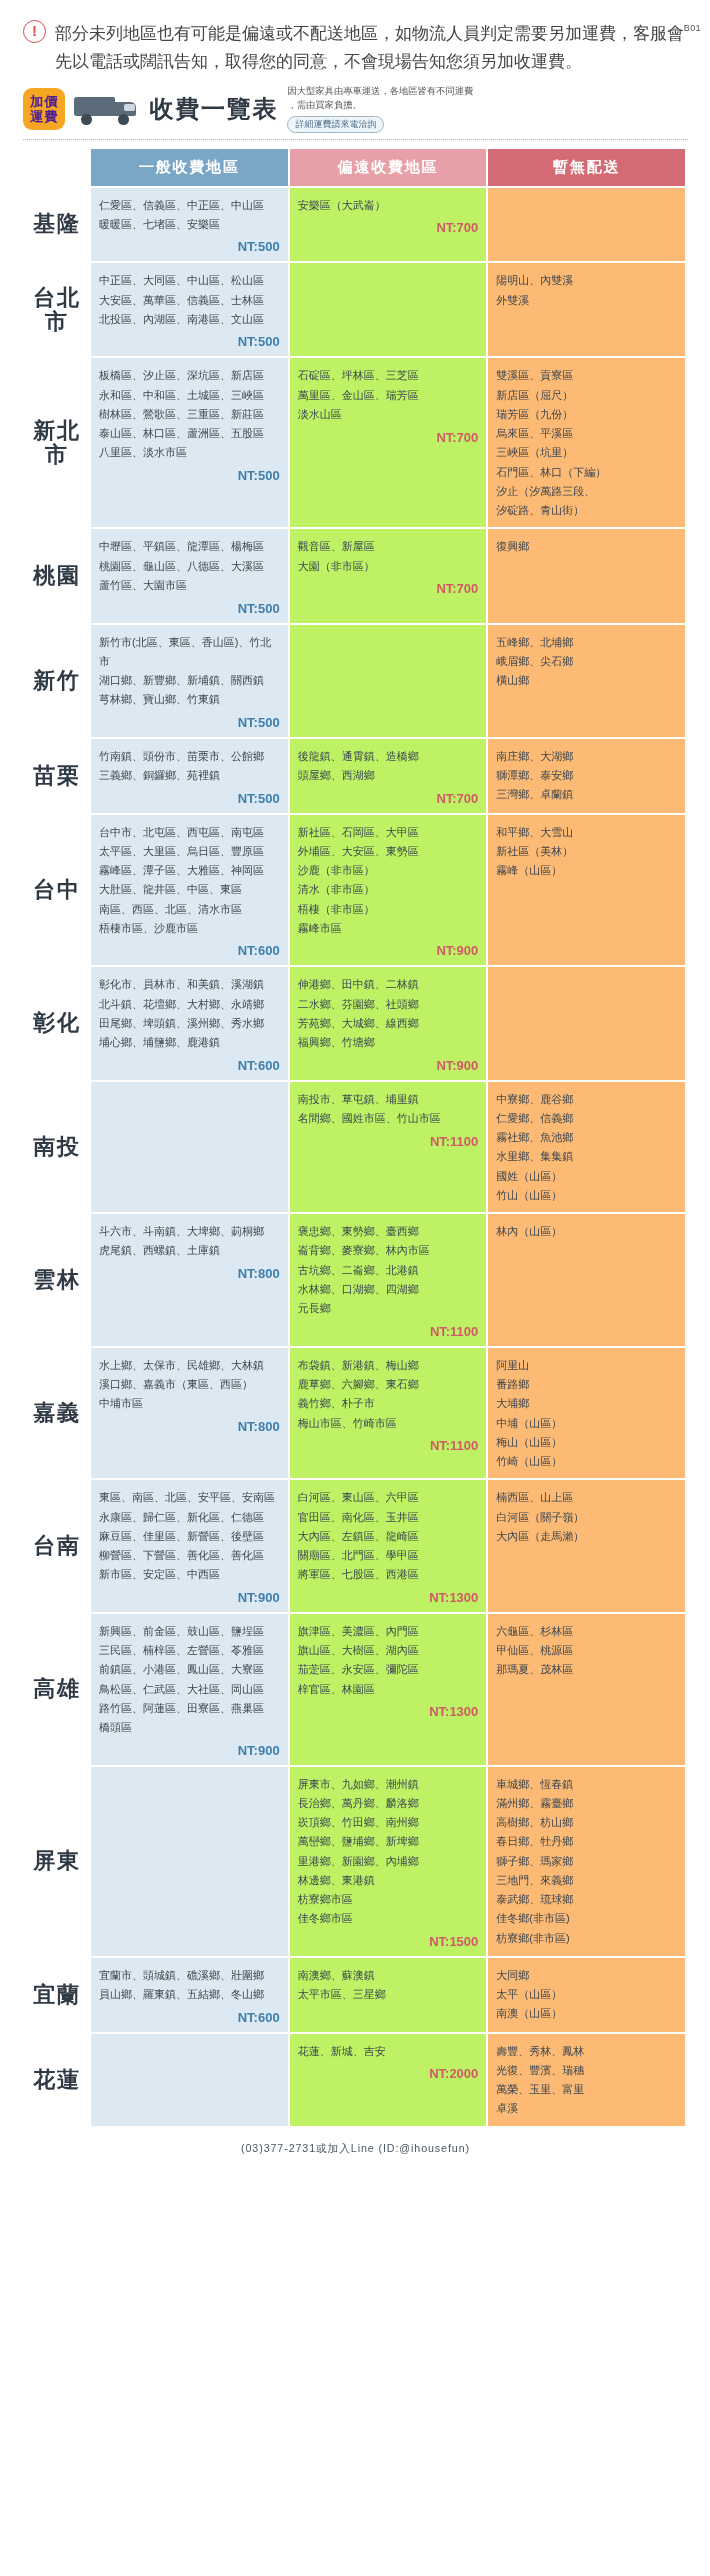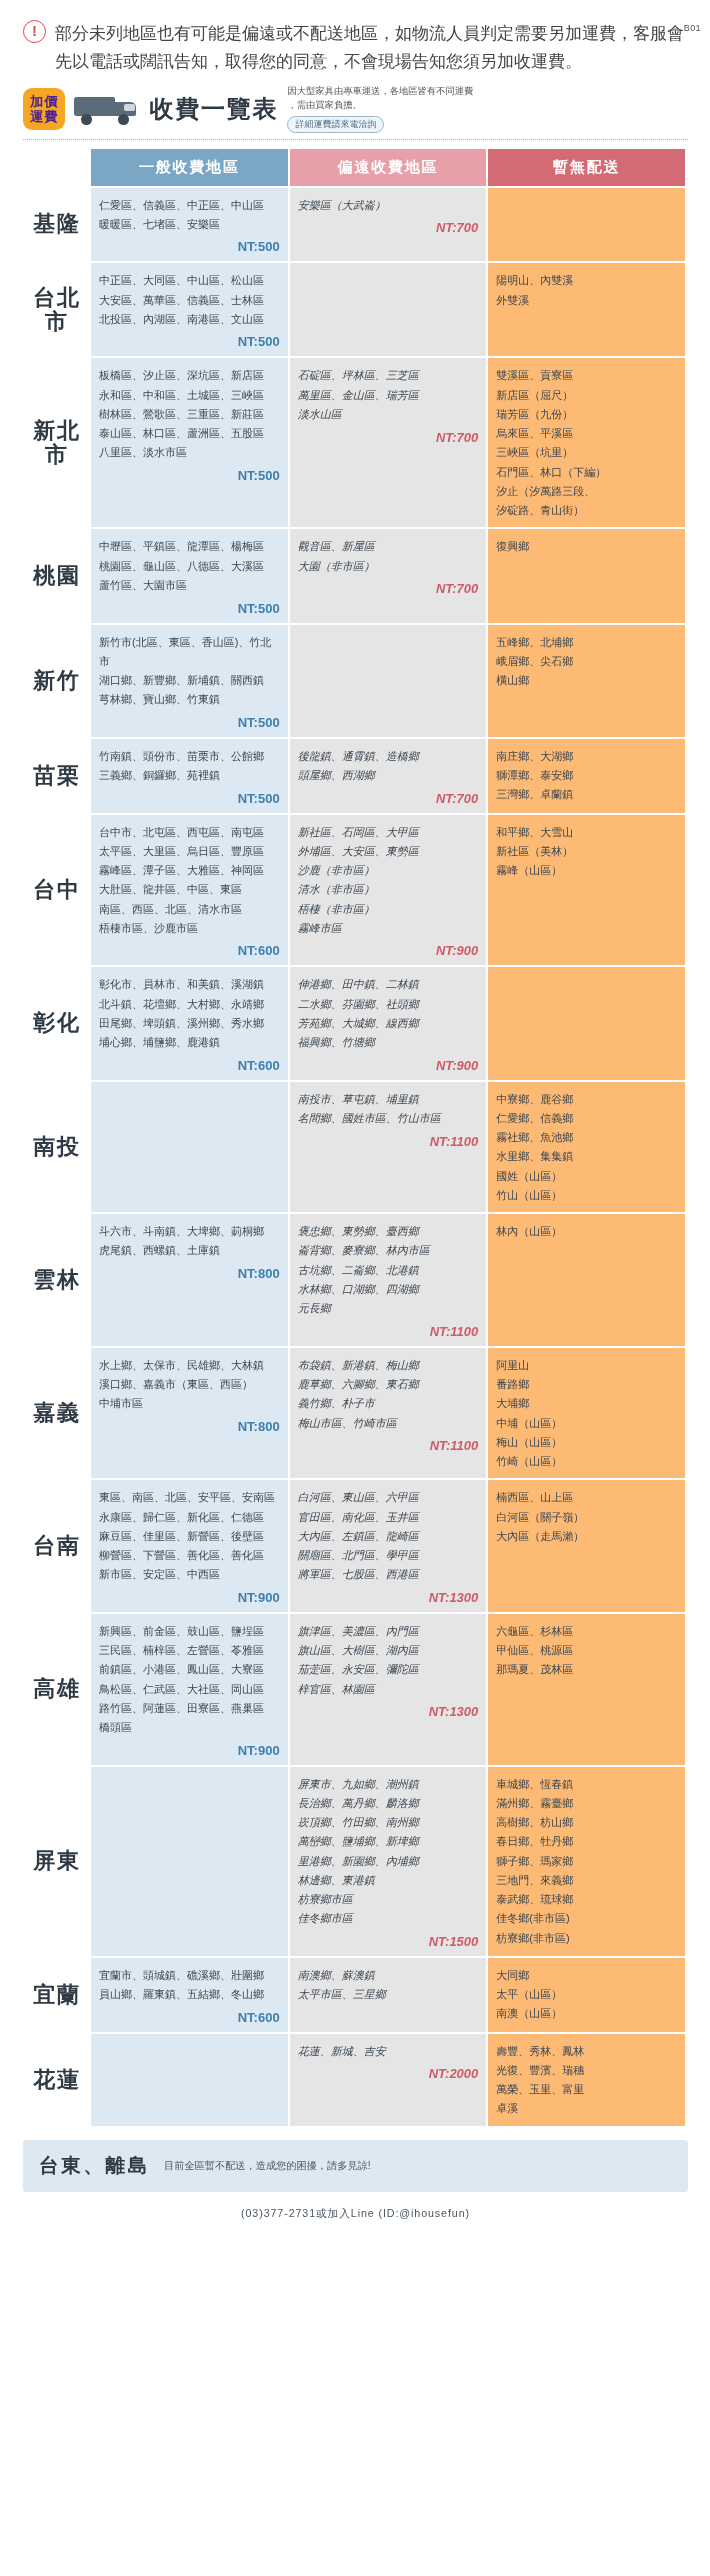--- a/index.html
+++ b/index.html
@@ -60,21 +60,21 @@
   th.h2 { background:#e8a0a8; }
   th.h3 { background:#d46a73; }
 
   td.region {
     width:64px; text-align:center; vertical-align:middle;
     font-size:22px; font-weight:bold; color:#2f3a45; letter-spacing:1.8px;
     line-height:1.1;
   }
   td.c1, td.c2, td.c3 { vertical-align:top; padding:8px 8px 7px 8px; position:relative; }
   td.c1 { background:#dde9f2; }
-  td.c2 { background:#e5e5e5;font-style:italic; }
+  td.c2 { background:#bef264; }
   td.c3 { background:#fdba74; }
   .cells { font-size:11px; line-height:1.75; color:#3b4650; }
   .price { text-align:right; font-size:13px; font-weight:bold; margin-top:5.3px; }
   .p1 { color:#3f7fae; }
   .p2 { color:#cf5b66; }
 
   
   .bottom-box {
     margin:12.4px 23px 0 23px; background:#dde9f2; border-radius:3.6px;
     padding:12.4px 16px; display:flex; align-items:center; gap:14px;
@@ -339,23 +339,19 @@
             <div class="cells">花蓮、新城、吉安</div>
             <div class="price p2">NT:2000</div>
           </td>
           <td class="c3">
             <div class="cells">壽豐、秀林、鳳林<br>光復、豐濱、瑞穗<br>萬榮、玉里、富里<br>卓溪</div>
           </td>
         </tr>
       </tbody>
   </table>
 
-  <div class="bottom-box">
-    <div class="bottom-title">台東、離島</div>
-    <div class="bottom-sub">目前全區暫不配送，造成您的困擾，請多見諒!</div>
-  </div>
 
   <div class="contact">
     <div class="l2">(03)377-2731或加入Line (ID:@ihousefun)</div>
   </div>
 
 </div>
 
 
 </body></html>

